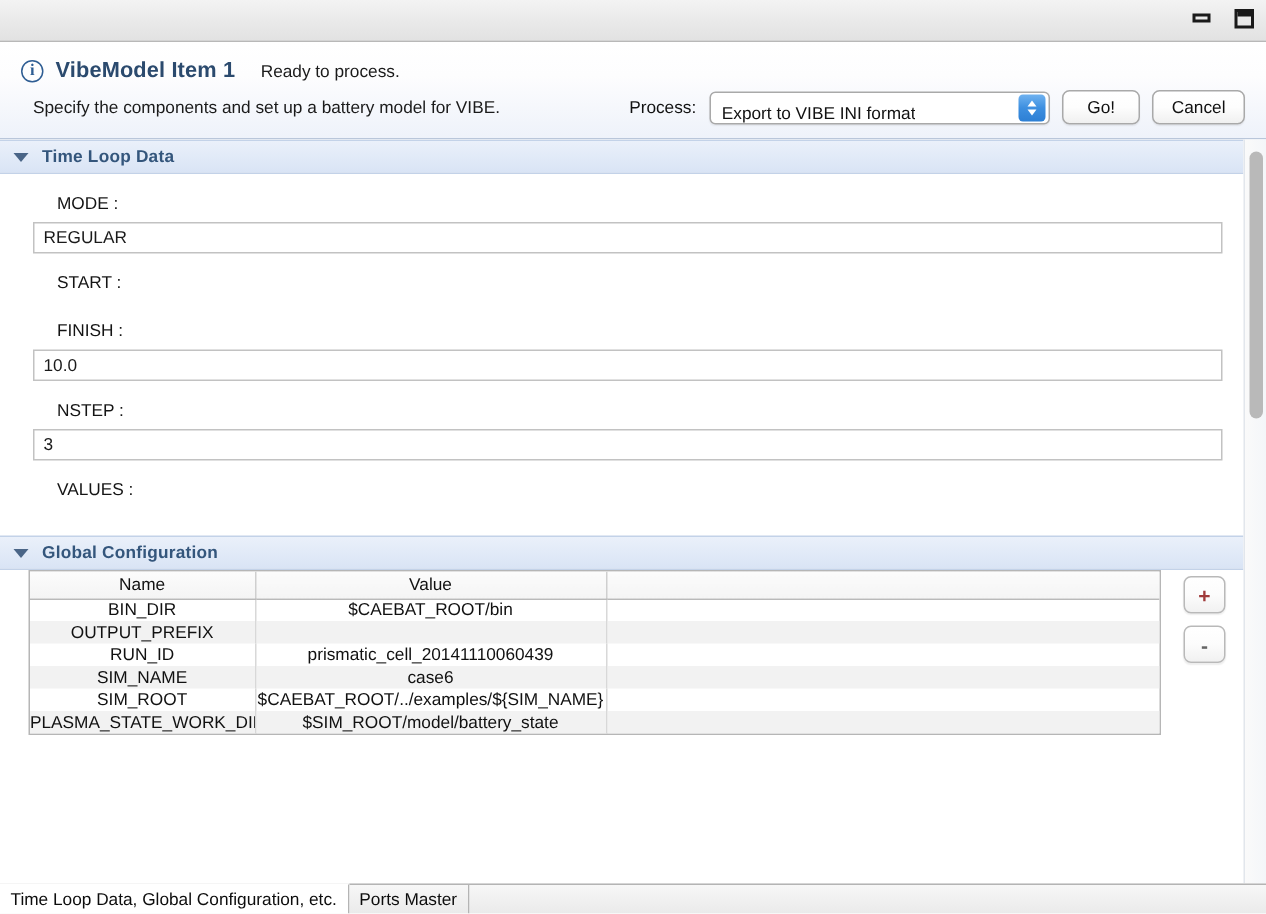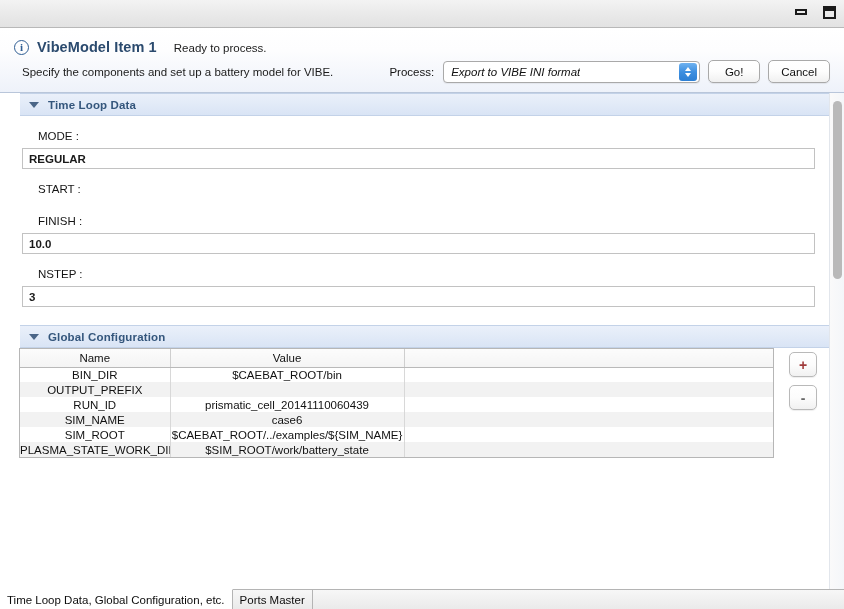--- a/index.html
+++ b/index.html
@@ -157,31 +157,30 @@
     display: flex;
     align-items: center;
     gap: 8px;
   }
   .process-label {
     font-size: 11.5px;
     color: #121212;
     margin-right: 1px;
   }
   .combo {
-    width: 257px;
+    width: 227px;
     height: 22px;
     background: #ffffff;
     border: 1px solid #a9a9a9;
     border-radius: 4px;
     display: flex;
-    align-items: center;
+    align-items: flex-end;
     position: relative;
     padding-left: 7px;
     box-shadow: 0 1px 1px rgba(0,0,0,0.06);
-    font-style: italic;
   }
   .combo-text {
     font-size: 11.5px;
     color: #111111;
     white-space: nowrap;
     overflow: hidden;
   }
   .combo-arrow {
     position: absolute;
     right: 2px; top: 1px;
@@ -235,21 +234,20 @@
     position: relative;
   }
   .section-head {
     height: 23px;
     background: linear-gradient(to bottom, #eaf0fa 0%, #e0e9f7 60%, #d9e4f5 100%);
     border-top: 1px solid #c3d2e8;
     border-bottom: 1px solid #c3d2e8;
     display: flex;
     align-items: center;
     padding-left: 9px;
-    margin-left: 20px;
   }
   .twistie {
     width: 0; height: 0;
     border-left: 5px solid transparent;
     border-right: 5px solid transparent;
     border-top: 6px solid #4a6587;
     margin-right: 9px;
     flex: 0 0 auto;
   }
   .section-title {
@@ -275,21 +273,20 @@
     height: 21px;
     background: #ffffff;
     border: 1px solid #c2c2c2;
     display: flex;
     align-items: center;
     padding: 0 6px;
     font-size: 11.5px;
     color: #1a1a1a;
     white-space: nowrap;
     overflow: hidden;
-    font-weight: bold;
   }
 
   .section-desc {
     font-size: 11.5px;
     color: #141414;
     padding: 6px 0 6px 22px;
   }
 
   
   .table-area {
@@ -476,20 +473,21 @@
             <div class="field-label">FINISH :</div>
             <div class="field-input">10.0</div>
           </div>
 
           <div class="field-block">
             <div class="field-label">NSTEP :</div>
             <div class="field-input">3</div>
           </div>
 
           <div class="field-block">
+            <div class="field-label">VALUES :</div>
           </div>
 
           <div style="height:18px"></div>
         </div>
       </div>
 
       <div class="section">
         <div class="section-head">
           <span class="twistie"></span>
           <span class="section-title">Global Configuration</span>
@@ -527,21 +525,21 @@
                     <td>case6</td>
                     <td></td>
                   </tr>
                   <tr>
                     <td>SIM_ROOT</td>
                     <td>$CAEBAT_ROOT/../examples/${SIM_NAME}</td>
                     <td></td>
                   </tr>
                   <tr class="alt">
                     <td>PLASMA_STATE_WORK_DIR</td>
-                    <td>$SIM_ROOT/work/battery_state</td>
+                    <td>$SIM_ROOT/model/battery_state</td>
                     <td></td>
                   </tr>
                 </tbody>
               </table>
             </div>
 
             <div class="table-side-btns">
               <div class="side-btn">
                 <span class="plus-glyph">+</span>
               </div>

